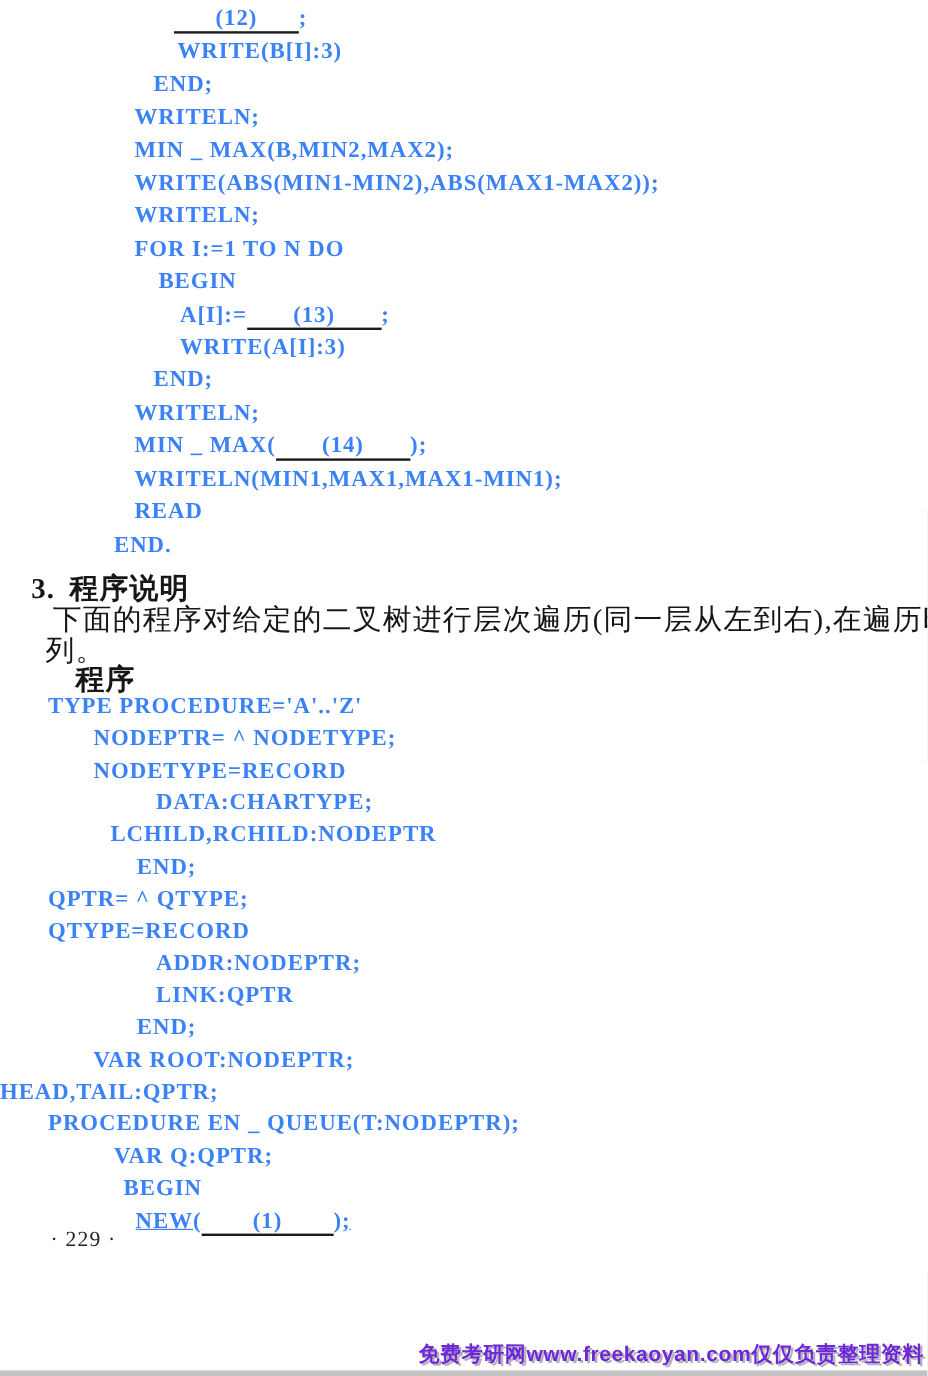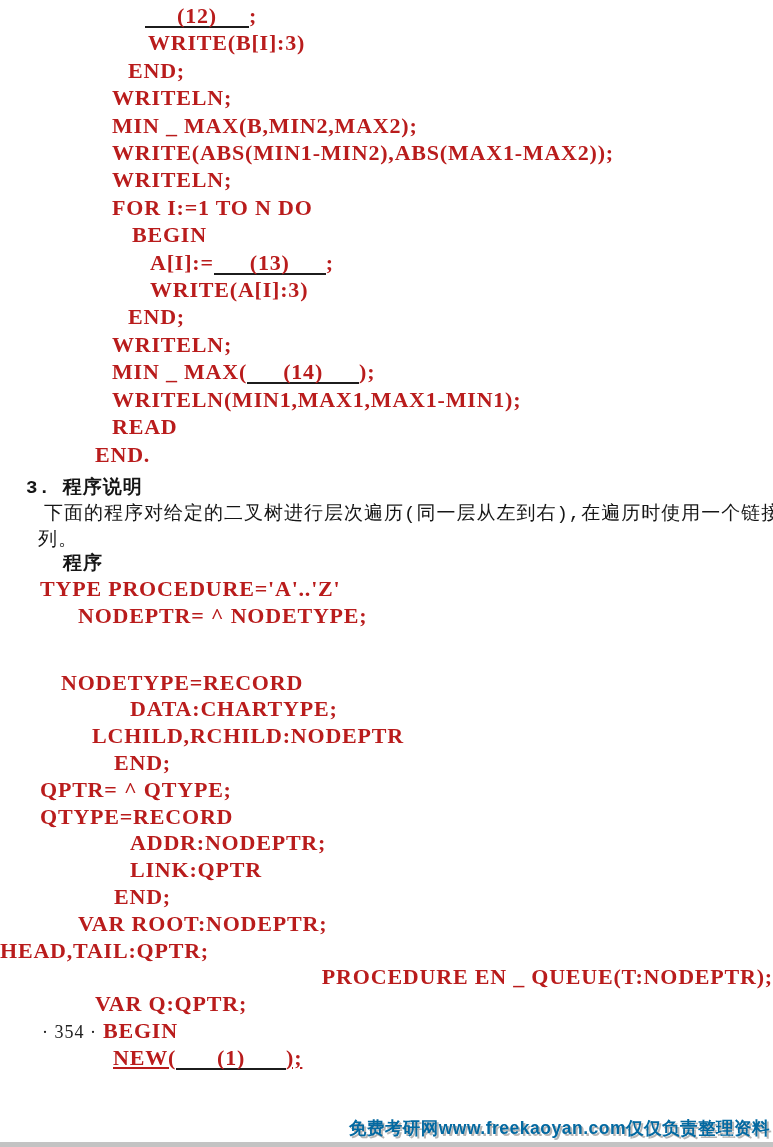--- a/index.html
+++ b/index.html
@@ -8,39 +8,39 @@
     width:773px;height:1147px;
     background:#ffffff;
     overflow:hidden;
     color:#181818;
     font-family:"Liberation Serif","DejaVu Serif",serif;
   }
   
   .code-block{position:absolute;left:0;width:773px;}
   .code-line{
     white-space:pre;
-    font-size:22px;
+    font-size:19px;
     letter-spacing:0.8px;
     font-weight:600;
-    color:#b91c1c;
+    color:#3b82f6;
   }
   #code-top .code-line{line-height:27.4px;}
   #code-bottom .code-line{line-height:26.8px;}
   .blank{
     display:inline-block;
     text-align:center;
     border-bottom:2px solid #1c1c1c;
     line-height:20px;
     vertical-align:baseline;
   }
   
   .cn{
     position:absolute;
-    font-family:Liberation Mono, monospace;
-    font-size:19px;
+    font-family:Liberation Serif, serif;
+    font-size:24px;
     letter-spacing:1px;
     color:#161616;
     white-space:pre;
   }
   .cn.bold{font-weight:bold;}
   
   #page-number{
     position:absolute;left:42px;top:1022px;
     font-size:18px;color:#222;
     font-family:"Liberation Serif","DejaVu Serif",serif;
@@ -91,36 +91,36 @@
   <div class="cn bold" style="left:26px;top:474px;"><span>3.</span><span style="display:inline-block;width:12px;"></span><span>程序说明</span></div>
 
   <div class="cn" style="left:44px;top:500px;">下面的程序对给定的二叉树进行层次遍历(同一层从左到右),在遍历时使用一个链接队</div>
   <div class="cn" style="left:38px;top:526px;">列。</div>
 
   <div class="cn bold" style="left:63px;top:550px;">程序</div>
 
   <div id="code-bottom" class="code-block" style="top: 576px;">
       <div class="code-line" style="padding-left: 40px;"><span>TYPE PROCEDURE='A'..'Z'</span></div>
       <div class="code-line" style="padding-left: 78px;"><span>NODEPTR= ^ NODETYPE;</span></div>
-      <div class="code-line" style="padding-left: 61px; margin-top: 40px;"><span>NODETYPE=RECORD</span></div>
+      <div class="code-line" style="padding-left: 78px;"><span>NODETYPE=RECORD</span></div>
       <div class="code-line" style="padding-left: 130px;"><span>DATA:CHARTYPE;</span></div>
       <div class="code-line" style="padding-left: 92px;"><span>LCHILD,RCHILD:NODEPTR</span></div>
       <div class="code-line" style="padding-left: 114px;"><span>END;</span></div>
       <div class="code-line" style="padding-left: 40px;"><span>QPTR= ^ QTYPE;</span></div>
       <div class="code-line" style="padding-left: 40px;"><span>QTYPE=RECORD</span></div>
       <div class="code-line" style="padding-left: 130px;"><span>ADDR:NODEPTR;</span></div>
       <div class="code-line" style="padding-left: 130px;"><span>LINK:QPTR</span></div>
       <div class="code-line" style="padding-left: 114px;"><span>END;</span></div>
       <div class="code-line" style="padding-left: 78px;"><span>VAR ROOT:NODEPTR;</span></div>
       <div class="code-line" style=""><span>HEAD,TAIL:QPTR;</span></div>
-      <div class="code-line" style="padding-left: 27px; text-align: right;"><span>PROCEDURE EN _ QUEUE(T:NODEPTR);</span></div>
+      <div class="code-line" style="padding-left: 40px;"><span>PROCEDURE EN _ QUEUE(T:NODEPTR);</span></div>
       <div class="code-line" style="padding-left: 95px;"><span>VAR Q:QPTR;</span></div>
       <div class="code-line" style="padding-left: 103px;"><span>BEGIN</span></div>
       <div class="code-line" style="padding-left: 113px; text-decoration: underline;"><span>NEW(</span><span class="blank" style="min-width: 110px;">(1)</span><span>);</span></div>
     </div>
 
-  <div id="page-number">· 354 ·</div>
+  <div id="page-number">· 229 ·</div>
 
-  <div id="footer" style="color: #0369a1;">免费考研网www.freekaoyan.com仅仅负责整理资料</div>
+  <div id="footer" style="color: #6d28d9;">免费考研网www.freekaoyan.com仅仅负责整理资料</div>
 
   <div id="bottom-strip"></div>
 
 </div>
 
 </body></html>

